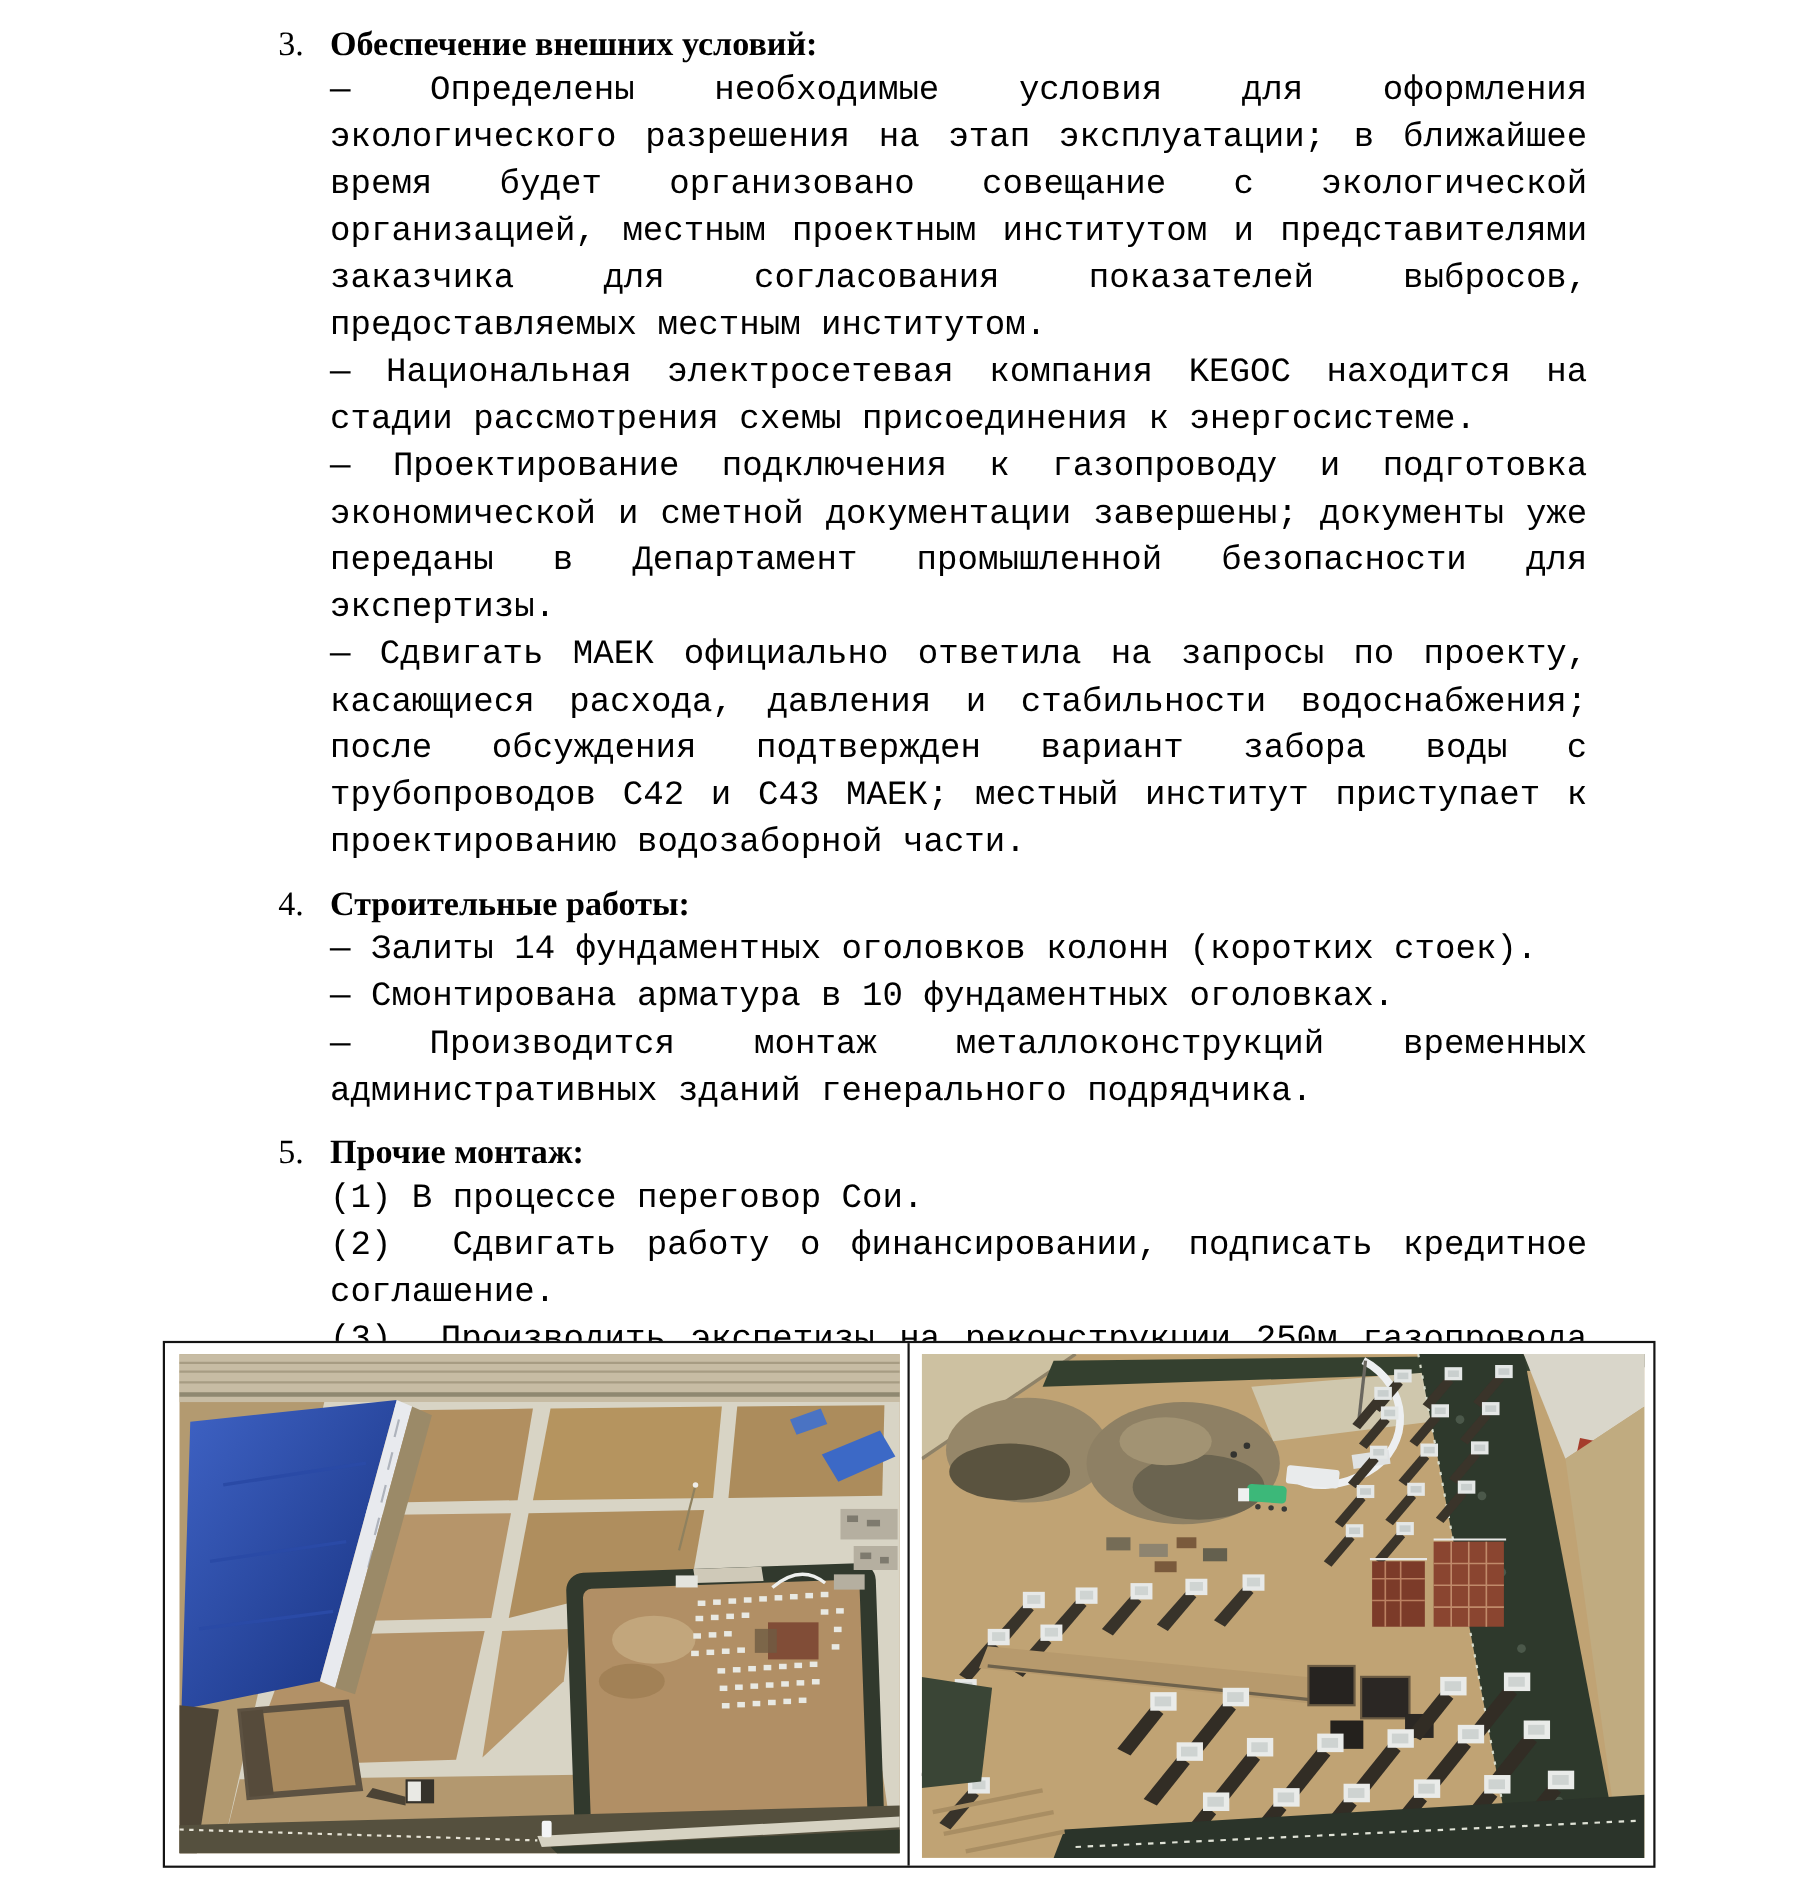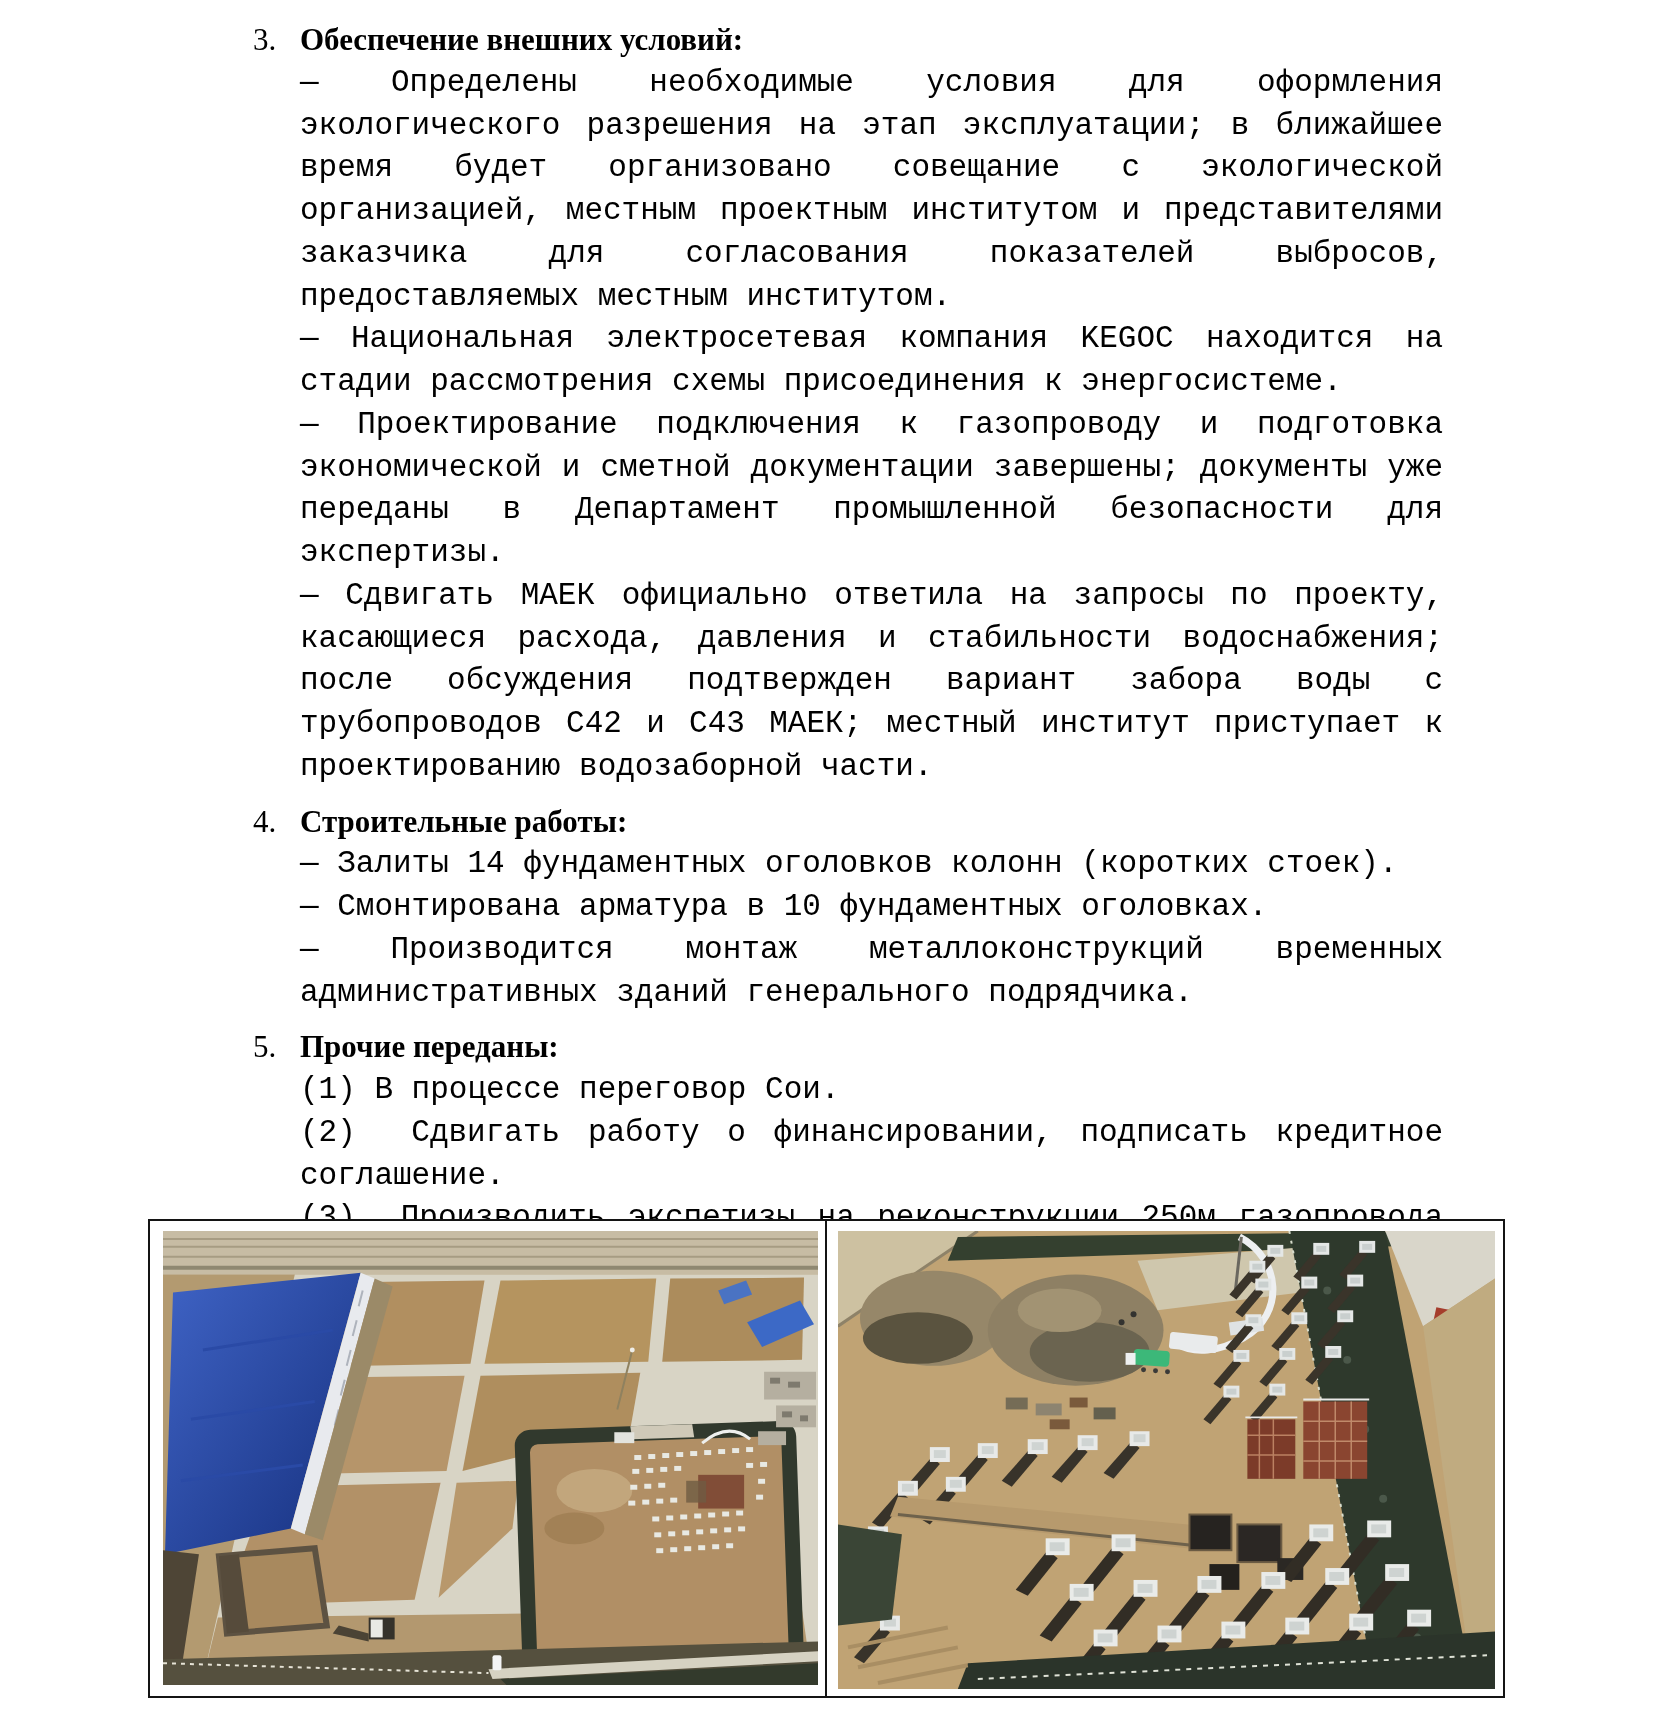--- a/index.html
+++ b/index.html
@@ -50,21 +50,21 @@
     <div class="sec-head">
       <span class="num">4.</span><span>Строительные работы:</span>
     </div>
     <p class="para">— Залиты 14 фундаментных оголовков колонн (коротких стоек).</p>
     <p class="para">— Смонтирована арматура в 10 фундаментных оголовках.</p>
     <p class="para">— Производится монтаж металлоконструкций временных административных зданий генерального подрядчика.</p>
   </div>
 
   <div>
     <div class="sec-head">
-      <span class="num">5.</span><span>Прочие переданы:</span>
+      <span class="num">5.</span><span>Прочие монтаж:</span>
     </div>
     <p class="para">(1) В процессе переговор Сои.</p>
     <p class="para">(2)  Сдвигать работу о финансировании, подписать кредитное соглашение.</p>
     <p class="para">(3)  Производить экспетизы на реконструкции 250м газопровода перед нашей площадкой и экспетизы на электричество во время строительства.</p>
   </div>
 
   <h2 class="photos-heading">III. Фотографии хода строительства</h2>
 </div>
 
 <div class="photo-table">

